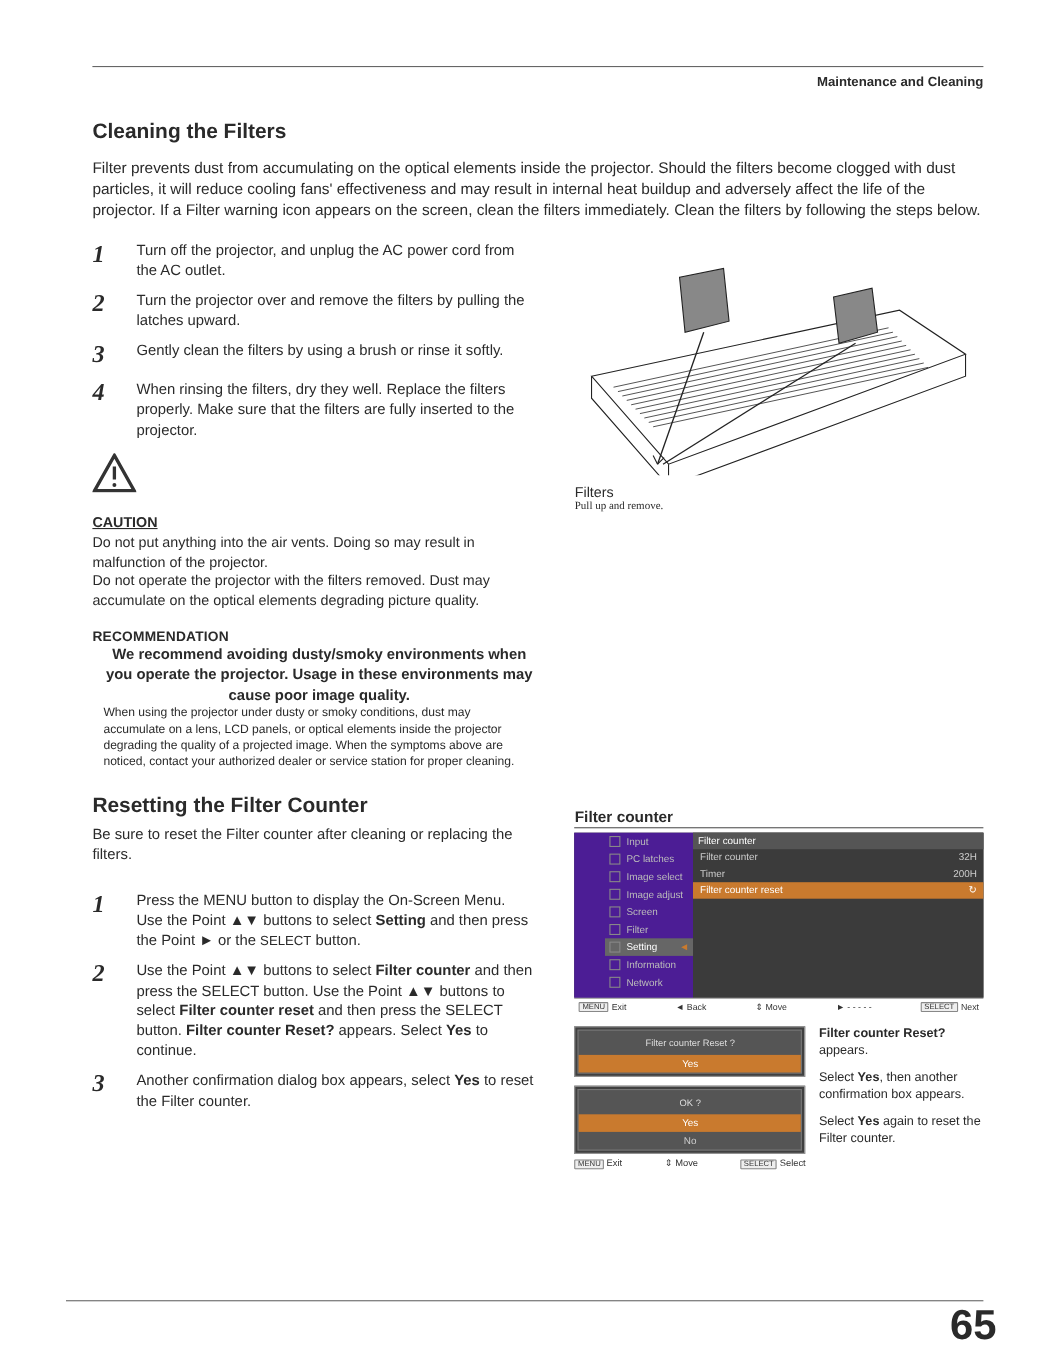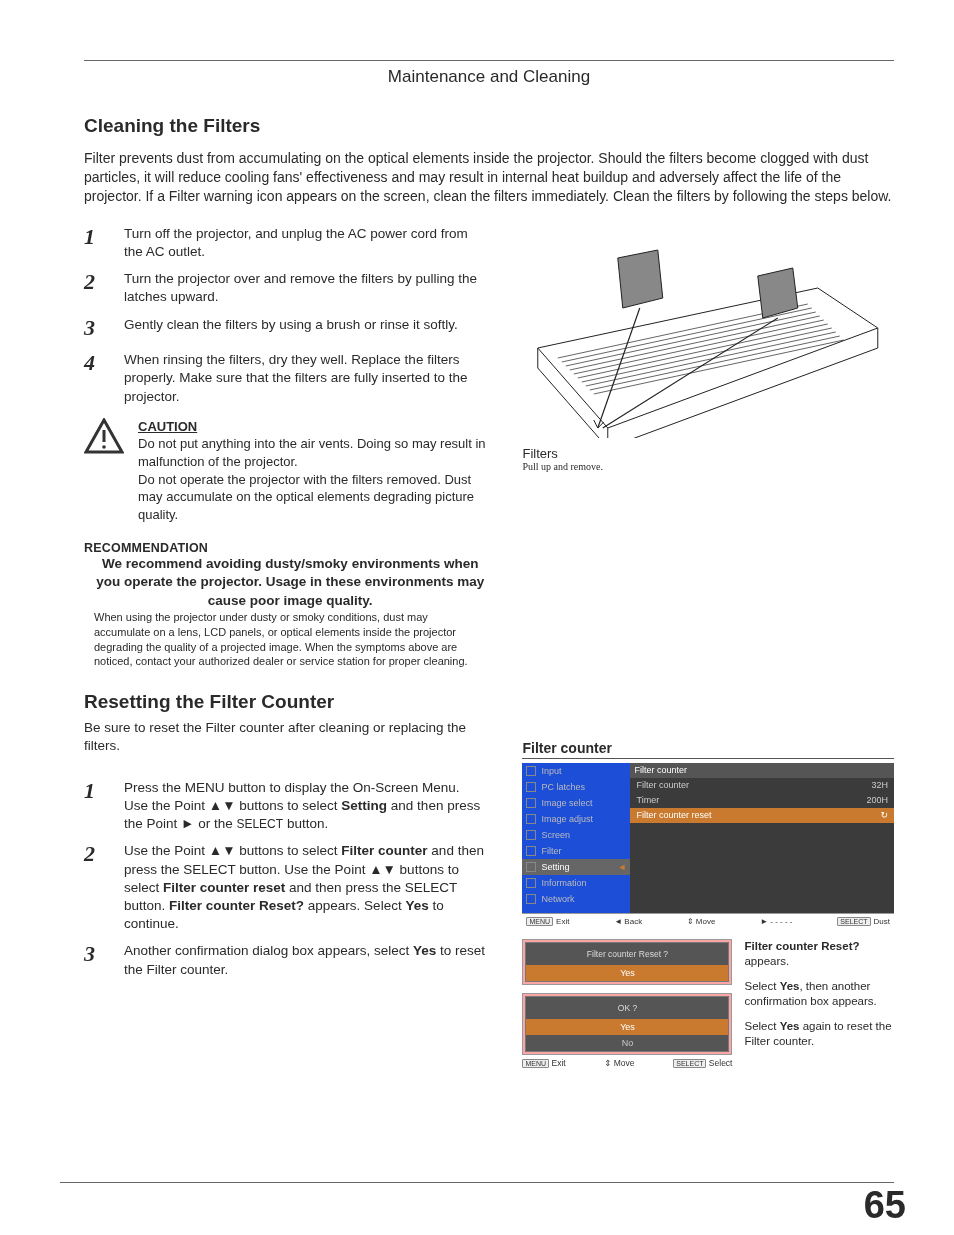--- a/index.html
+++ b/index.html
@@ -9,63 +9,63 @@
     margin: 0;
     background: #fff;
     width: 954px;
     height: 1235px;
     position: relative;
   }
   .page {
     padding: 60px 60px 20px 84px;
   }
   .header-line { border-top: 1px solid #666; margin-bottom: 6px; }
-  .section-header { text-align: center; font-weight: normal; font-size: 17px; margin-bottom: 28px; }
+  .section-header { text-align: right; font-weight: bold; font-size: 12px; margin-bottom: 28px; }
   .h1 { font-weight: bold; font-size: 19px; margin: 0 0 12px 0; }
   .intro { font-size: 14px; line-height: 1.35; margin-bottom: 16px; }
   .columns { display: flex; gap: 36px; }
   .col-left { flex: 1 1 52%; }
   .col-right { flex: 1 1 48%; }
   .step { display: flex; gap: 18px; margin-bottom: 6px; font-size: 13.5px; line-height: 1.35; }
   .step-num { font-size: 22px; font-weight: bold; font-family: "Times New Roman", serif; width: 22px; flex: 0 0 22px; font-style: italic; }
   .step-text { flex: 1; padding-top: 3px; }
-  .caution-block { display: flex; gap: 14px; font-size: 13px; line-height: 1.35; margin-top: 12px; }
+  .caution-block { display: flex; gap: 14px; font-size: 13px; line-height: 1.35; margin-top: 12px; flex-direction: column; }
   .caution-icon { flex: 0 0 40px; }
   .caution-icon svg { width: 40px; height: 36px; }
   .caution-title { font-weight: bold; text-decoration: underline; }
   .rec-title { font-weight: bold; font-size: 12.5px; margin-top: 18px; letter-spacing: .2px;}
   .rec-bold { font-weight: bold; font-size: 13.5px; line-height: 1.35; padding-left: 10px; text-align: center; }
   .rec-body { font-size: 11px; line-height: 1.35; padding-left: 10px; }
   .h2 { font-weight: bold; font-size: 19px; margin: 22px 0 6px 0; }
   .sub { font-size: 13.5px; line-height: 1.35; margin-bottom: 20px; }
   .bold { font-weight: bold; }
 
   .illus { width: 100%; height: 210px; border: 0; margin-top: 6px; margin-bottom: 8px; position: relative; }
   .illus svg { width: 100%; height: 100%; }
   .illus-cap1 { font-size: 13px; margin-top: 2px; }
   .illus-cap2 { font-size: 10px; font-family: Liberation Serif, serif; }
 
   .fc-title { font-weight: bold; font-size: 14px; margin-top: 268px; margin-bottom: 4px; border-bottom: 1px solid #555; padding-bottom: 2px;}
   .osd { display: flex; font-size: 9px; color: #bbb; background: #3b3b3b; }
-  .osd-left { flex: 0 0 108px; background: #1d4ed8;}
+  .osd-left { flex: 0 0 108px; background: #4c1d95; padding-left: 28px;}
   .osd-right { flex: 1; background: #3b3b3b; }
   .osd-row { display:flex; align-items:center; height:16px; padding:0 4px; gap:5px;}
   .osd-row.hl { background:#666; color:#fff;}
   .osd-row .sq { width:10px;height:10px; border:1px solid #888; display:inline-block;}
   .osd-head { background:#555; color:#fff; height:15px; display:flex; align-items:center; padding:0 4px; }
   .osd-r-row { display:flex; justify-content:space-between; height:15px; align-items:center; padding:0 6px; color:#ccc;}
   .osd-r-row.sel { background:#c97a2e; color:#fff;}
   .osd-fill { height: 90px; }
   .osd-foot { display:flex; justify-content:space-between; padding:3px 4px; font-size:8px; background:#fff; color:#333; border-top:1px solid #999;}
   .osd-foot span { display:flex; align-items:center; gap:3px;}
   .key { border:1px solid #888; font-size:7px; padding:0 2px; border-radius:1px; background:#eee;}
 
   .confirm-wrap { display:flex; gap:12px; margin-top:10px; }
   .confirm { flex:0 0 210px; font-size:8.5px; color:#333; }
-  .confirm-box { border:1px solid #999; background:#fca5a5; padding:2px;}
+  .confirm-box { border:1px solid #999; background:#404040; padding:2px;}
   .confirm-inner { border:1px solid #777; background:#555; text-align:center;}
   .confirm-inner .t { padding:6px 0; color:#ddd; }
   .confirm-inner .opt { padding:3px 0; color:#ccc; font-size:9px;}
   .confirm-inner .opt.sel { background:#c97a2e; color:#fff;}
   .confirm-foot { display:flex; justify-content:space-between; padding:3px 0 0 0; }
   .side-text { font-size:11.5px; line-height:1.35; }
   .side-text p { margin:0 0 9px 0;}
 
   .footer-line { position:absolute; bottom:52px; left:60px; right:60px; border-top:1px solid #666;}
   .page-num { position:absolute; bottom:8px; right:48px; font-size:38px; font-weight:bold; }
@@ -227,21 +227,21 @@
       <div class="osd-foot">
         <span>
             <span class="key">MENU</span>
             <span>Exit</span>
           </span>
         <span>◄ Back</span>
         <span>⇕ Move</span>
         <span>► - - - - -</span>
         <span>
             <span class="key">SELECT</span>
-            <span>Dust</span>
+            <span>Next</span>
           </span>
       </div>
 
       <div class="confirm-wrap">
         <div class="confirm">
           <div class="confirm-box">
             <div class="confirm-inner">
               <div class="t">Filter counter  Reset ?</div>
               <div class="opt sel">Yes</div>
             </div>

